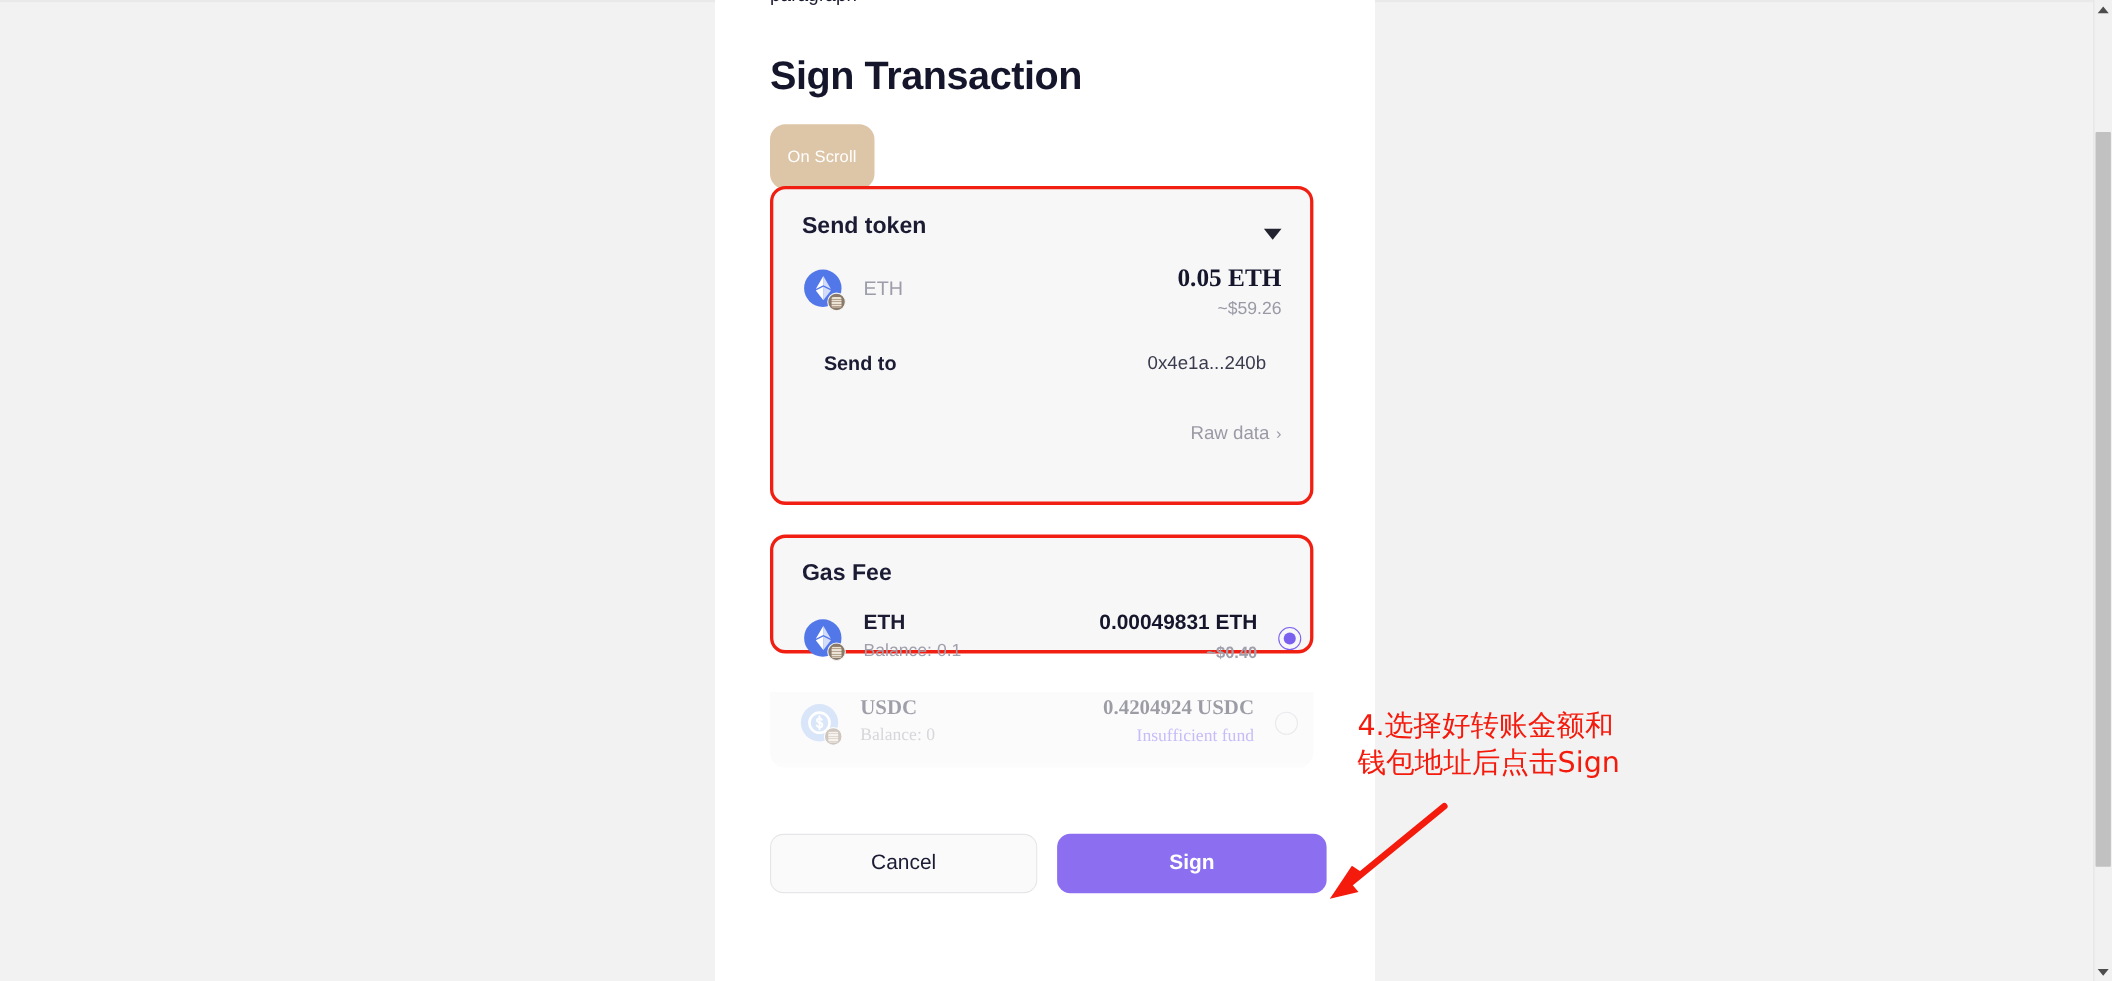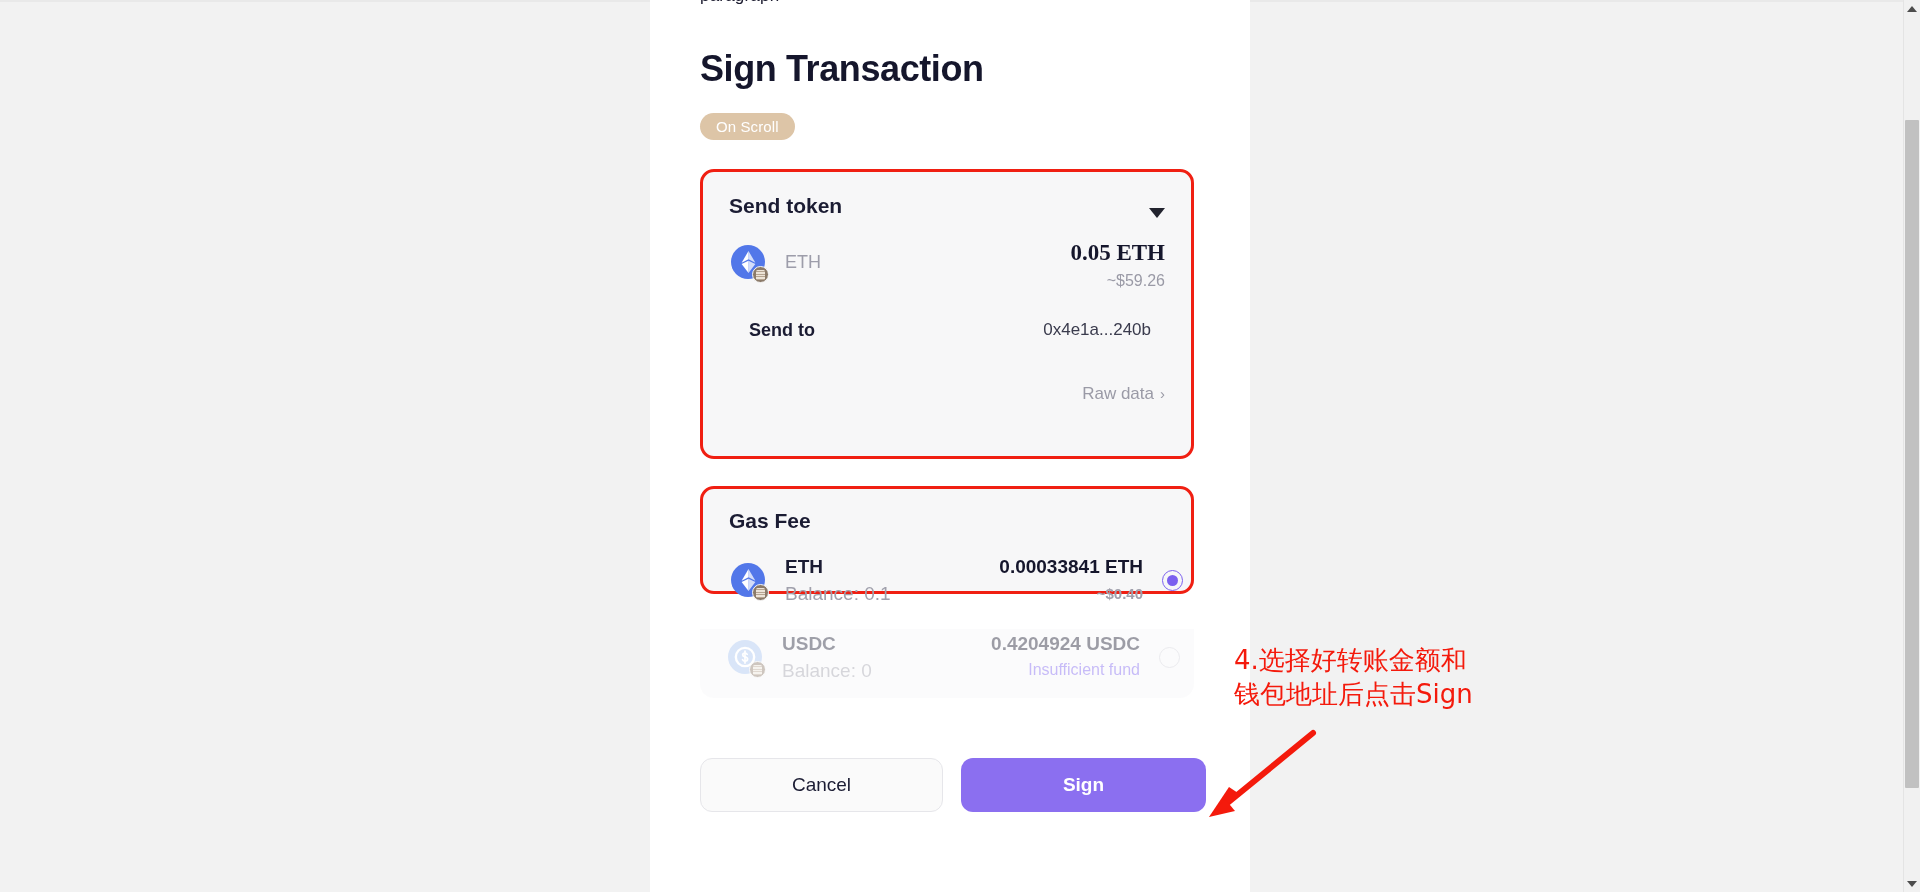--- a/index.html
+++ b/index.html
@@ -38,21 +38,21 @@
     font-size: 36px;
     font-weight: 700;
     color: #15162c;
     letter-spacing: -0.4px;
   }
 
   .net-badge {
     position: absolute;
     left: 50px; top: 113px;
     height: 27px;
-    padding: 0 16px;
+    padding: 16px 16px;
     border-radius: 14px;
     background: #ddc5a7;
     color: #ffffff;
     font-size: 15px;
     line-height: 27px;
     letter-spacing: .1px;
   }
 
   
   .card {
@@ -178,34 +178,35 @@
   }
   #gas-row-eth { top: 63px; }
 
   .fee-row-usdc {
     position: absolute;
     left: 50px; top: 629px;
     width: 494px; height: 69px;
     background: #f7f7f8;
     border-radius: 0 0 14px 14px;
     box-sizing: border-box;
+    font-family: Liberation Serif, serif;
   }
 
   .fee-icon { left: 28px; top: 11px; }
   .fee-name {
     position: absolute;
     left: 82px; top: 4px;
     font-size: 19px;
     font-weight: 600;
     color: #1b1c33;
   }
   .fee-balance {
     position: absolute;
     left: 82px; top: 31px;
-    font-size: 19px;
+    font-size: 16px;
     color: #a0a0ac;
   }
   .fee-amount {
     position: absolute;
     right: 54px; top: 4px;
     font-size: 19px;
     font-weight: 700;
     color: #15162c;
     text-align: right;
   }
@@ -374,21 +375,21 @@
               <polygon points="10,14 10,32 20,19" fill="#ffffff" opacity="0.75"></polygon>
               <polygon points="10,32 10,14 0,19" fill="#ffffff"></polygon>
             </svg>
           </div>
           <div class="badge">
             <div class="scroll-doc"></div>
           </div>
         </div>
         <div class="fee-name">ETH</div>
         <div class="fee-balance">Balance:  0.1</div>
-        <div class="fee-amount">0.00033841 ETH</div>
+        <div class="fee-amount">0.00049831 ETH</div>
         <div class="fee-fiat">~$0.40</div>
         <div class="radio">
           <div class="dot"></div>
         </div>
       </div>
     </div>
 
     <div class="fee-row-usdc dim">
       <div class="tok-icon fee-icon usdc">
         <div class="disc">

